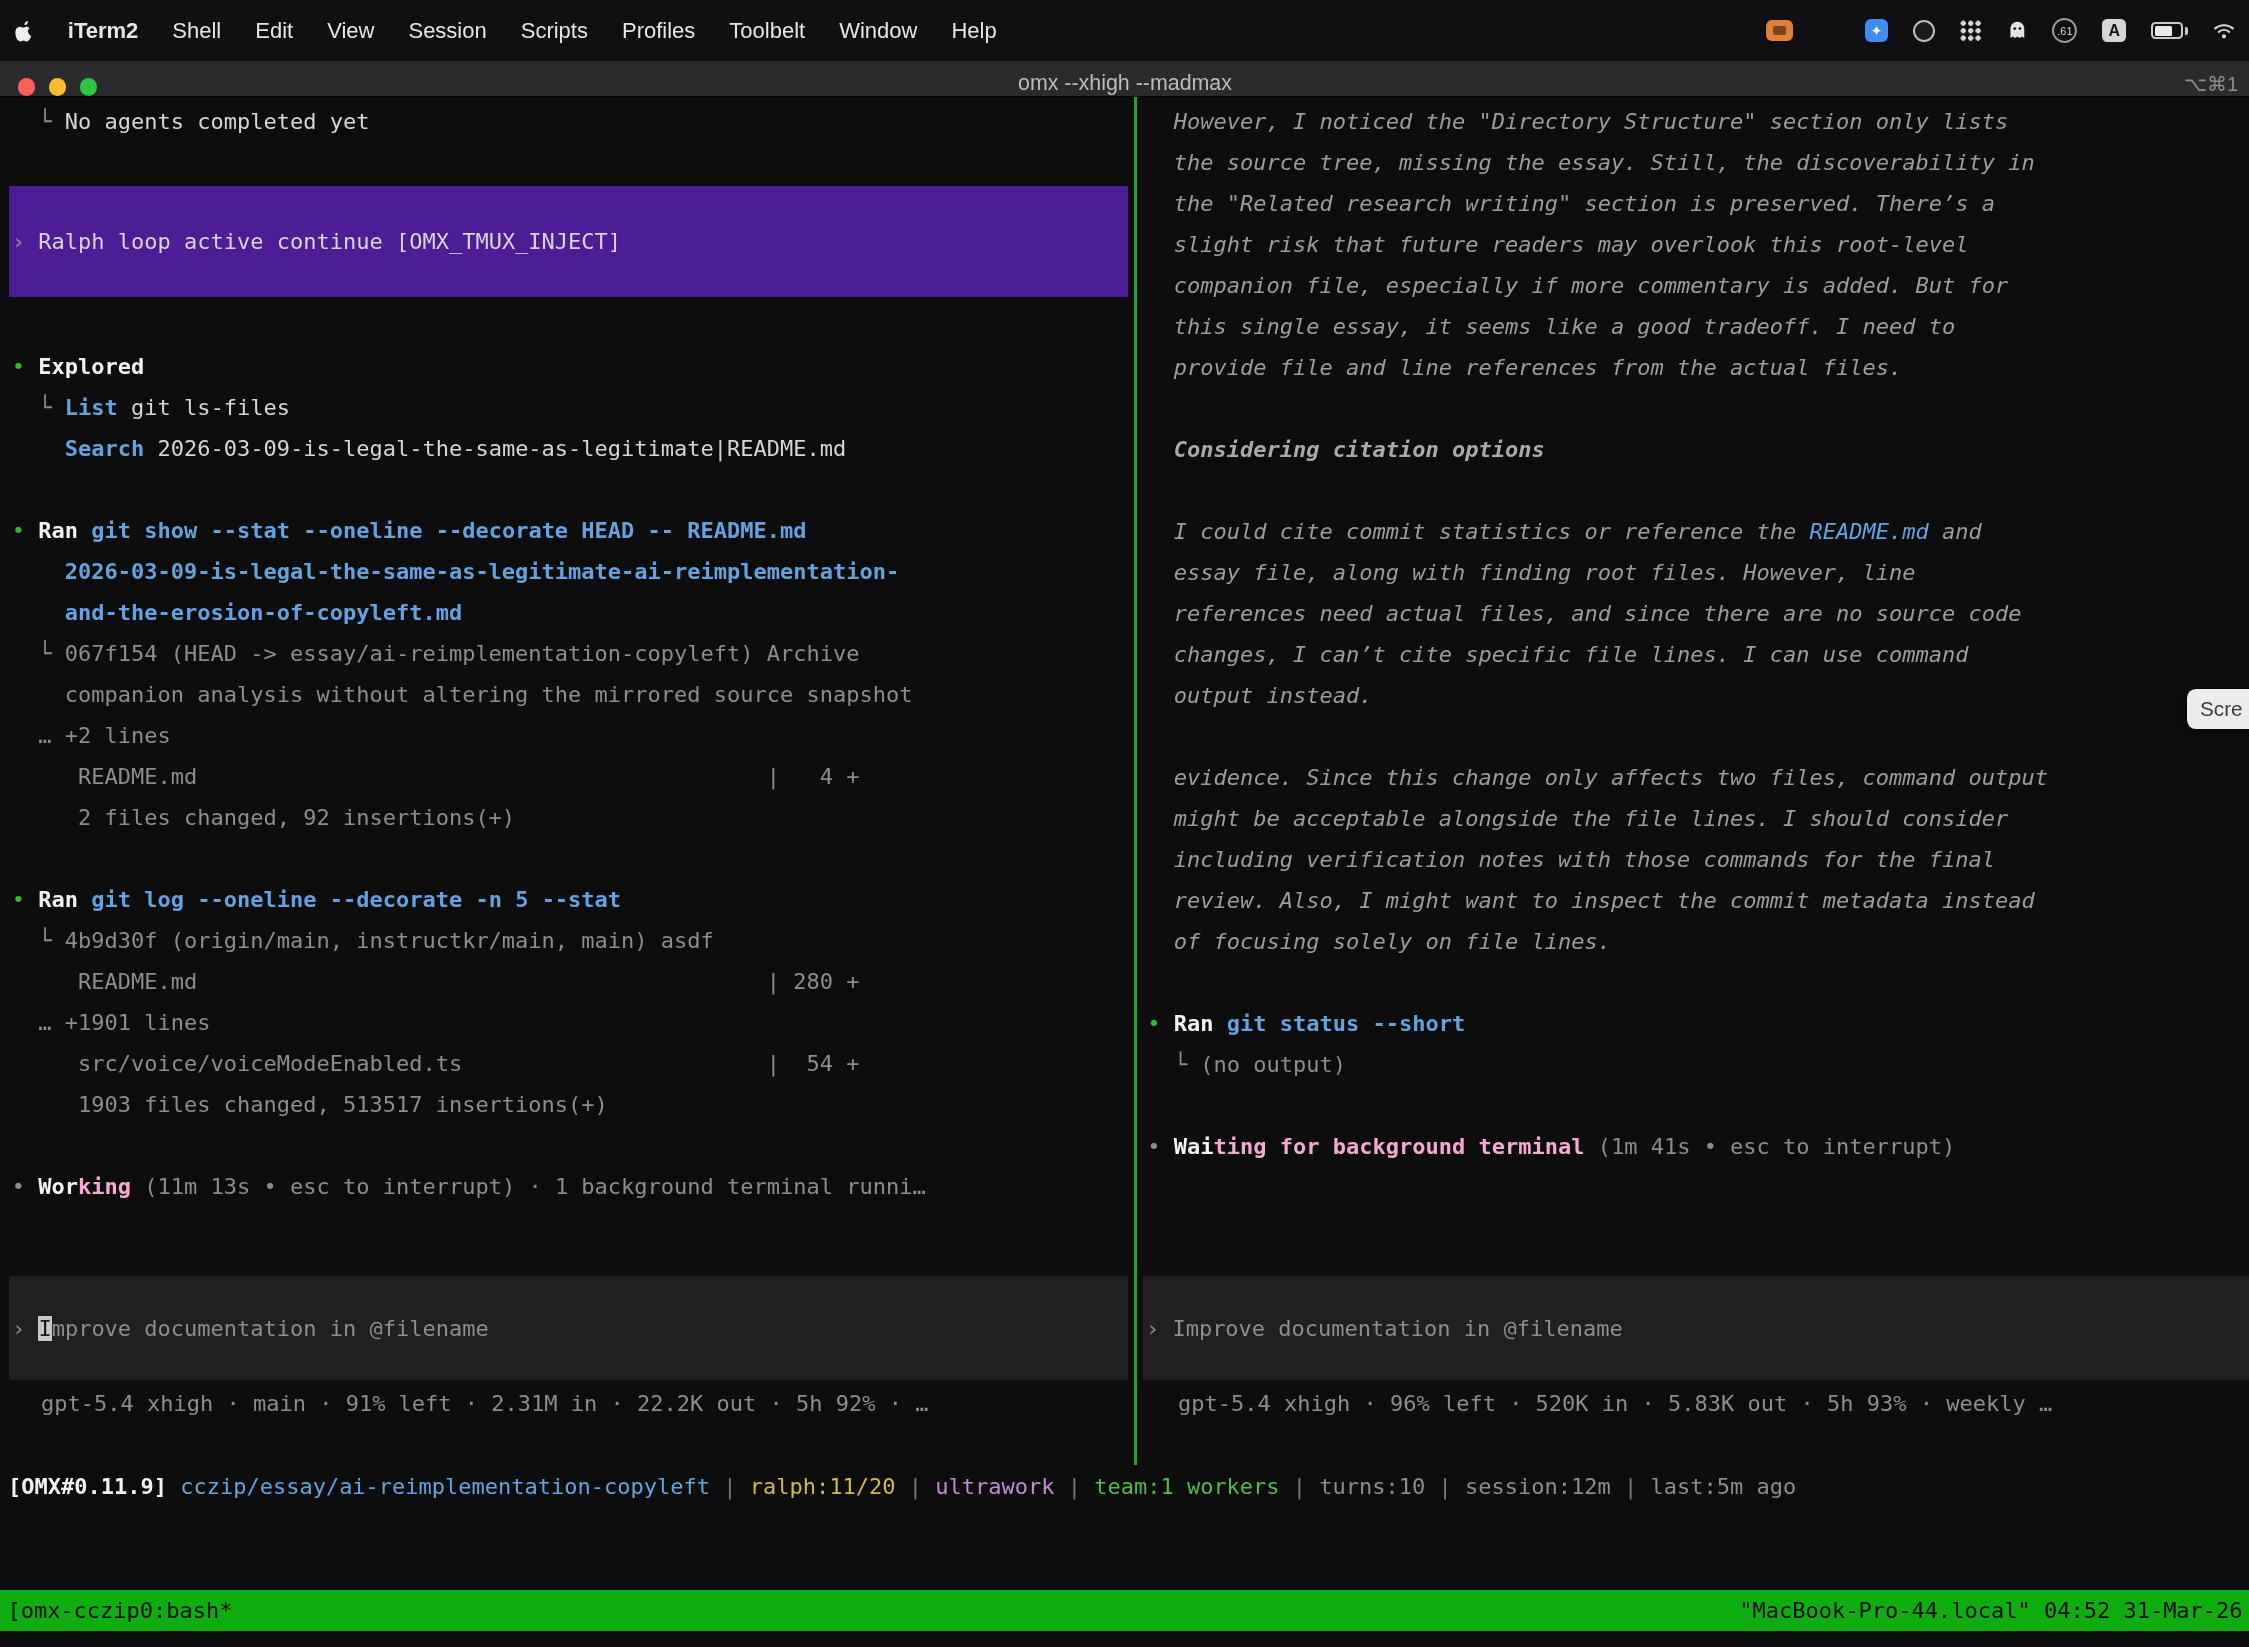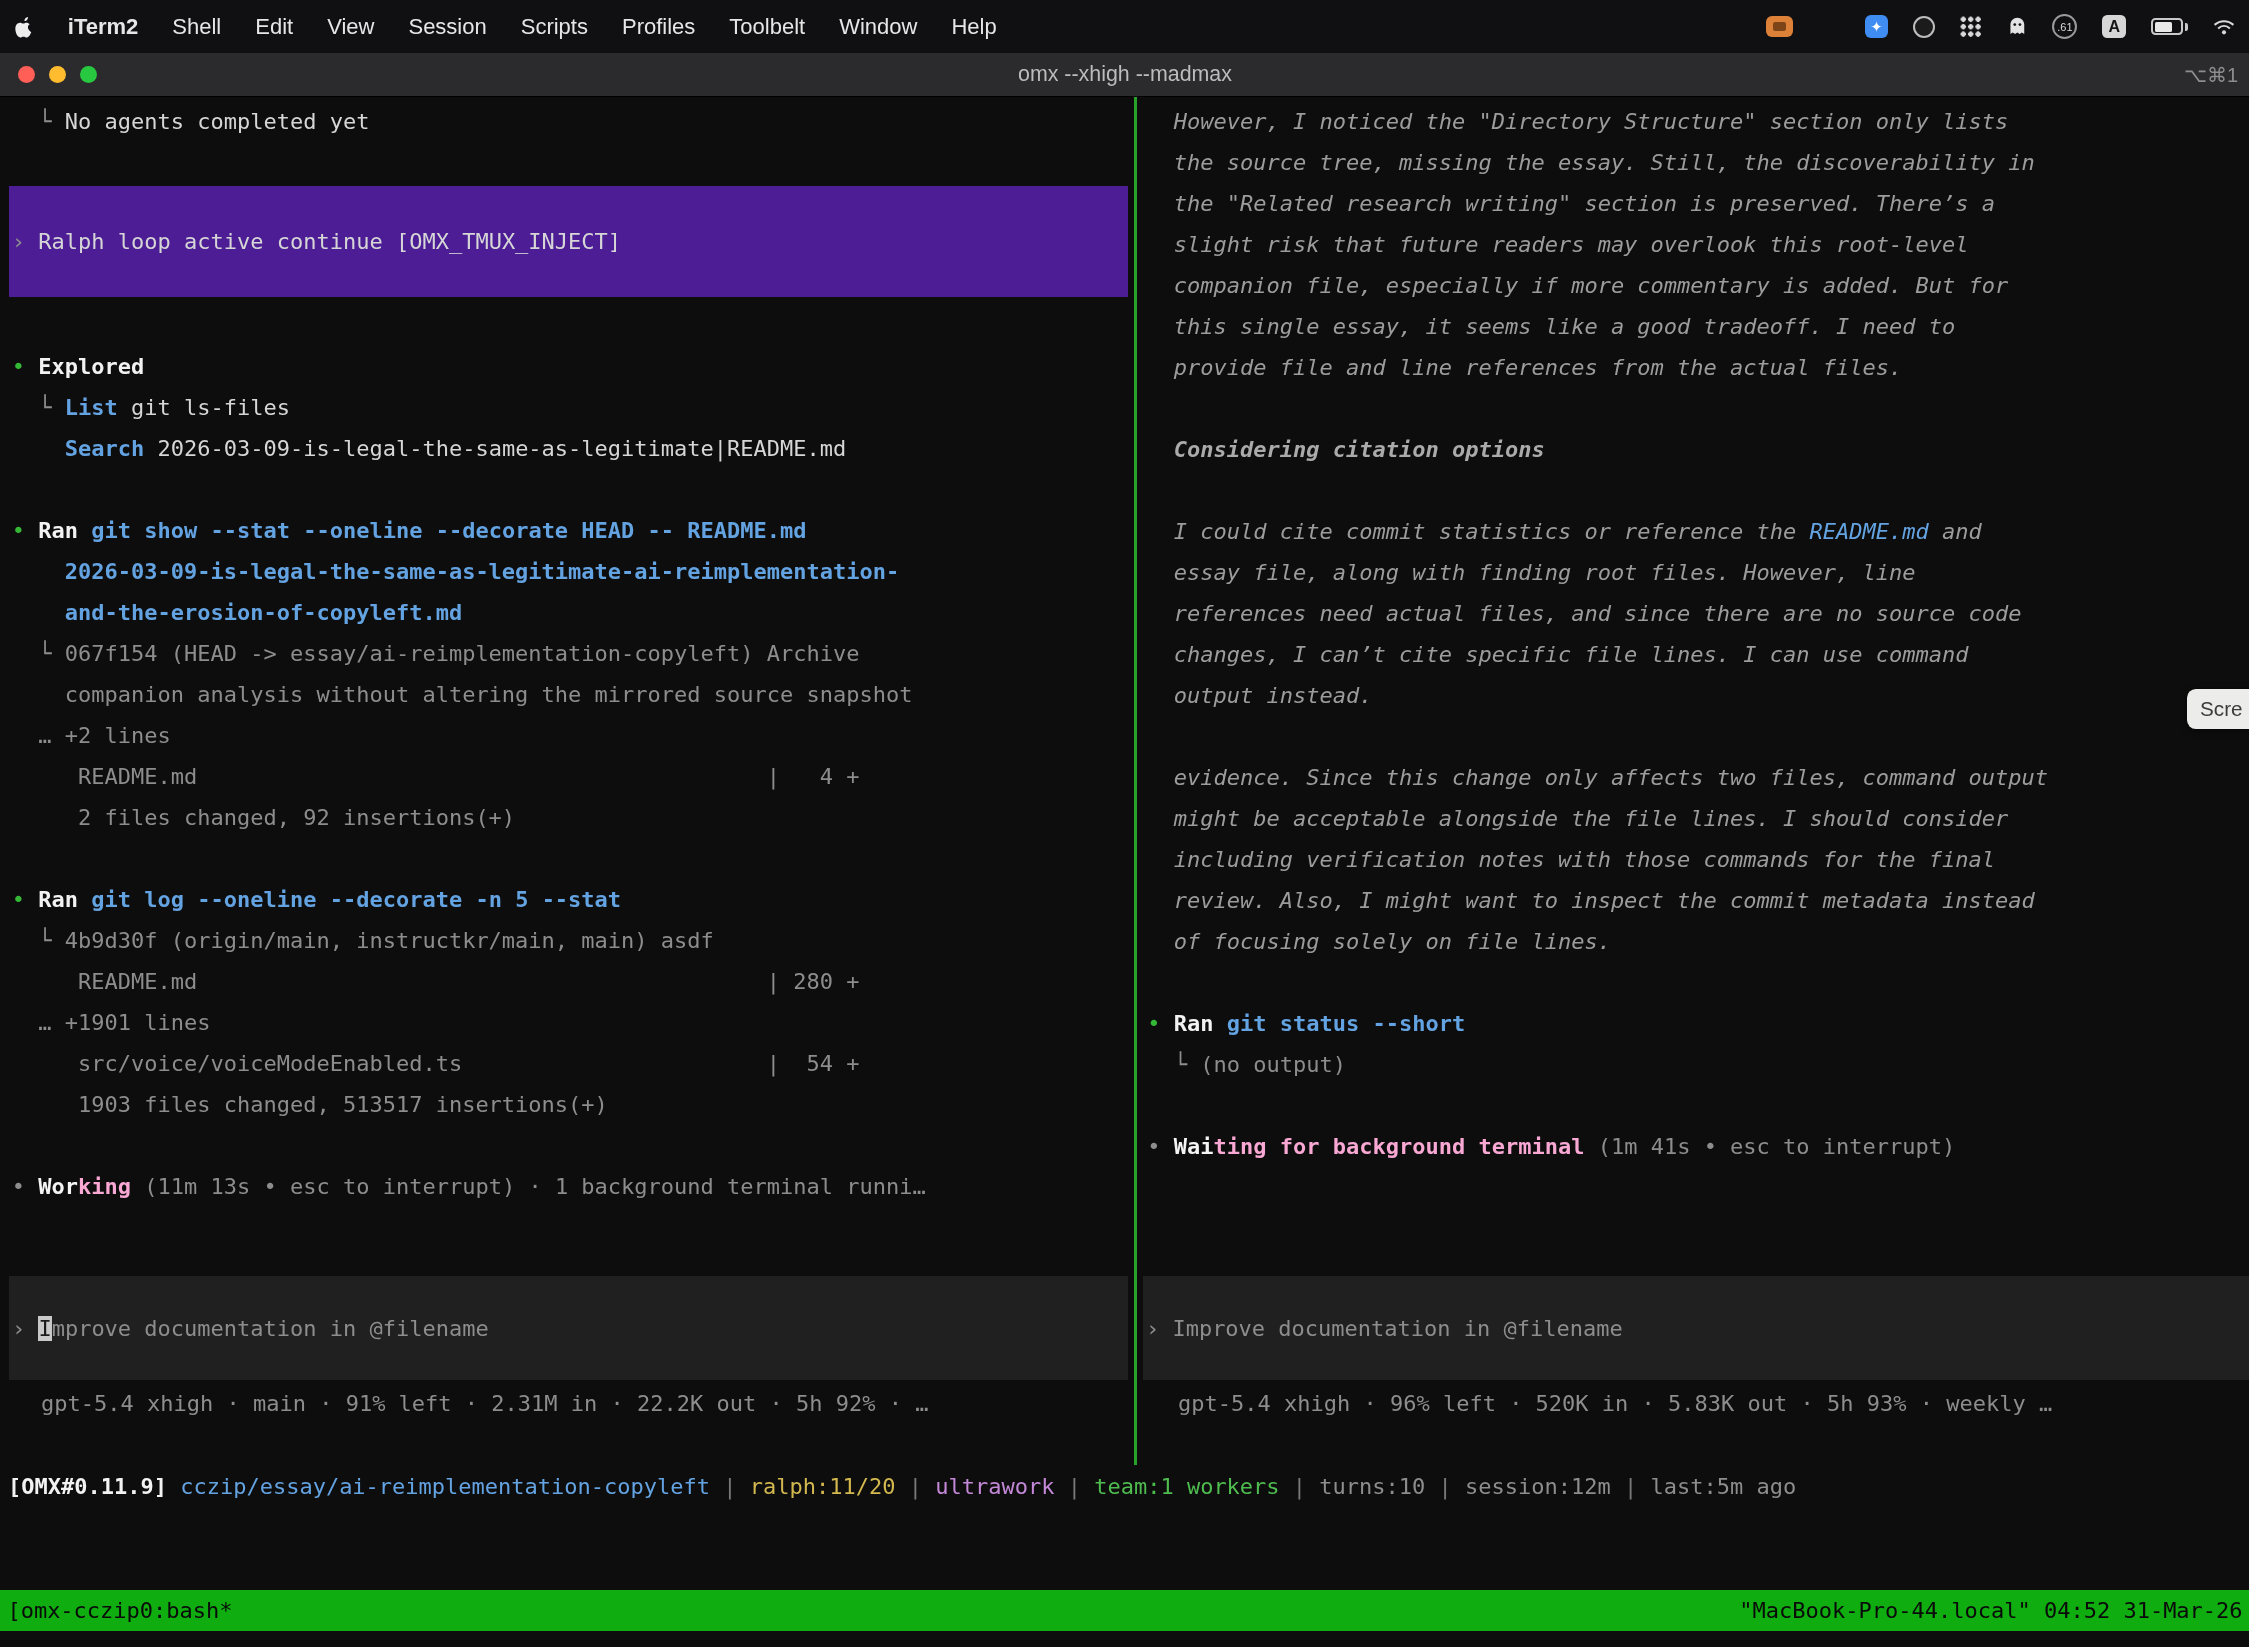--- a/index.html
+++ b/index.html
@@ -1,19 +1,19 @@
 <!DOCTYPE html>
 <html style="font-size:11.8px"><head>
 <meta charset="utf-8">
 <style>
   *{margin:0;padding:0;box-sizing:border-box}
   html,body{width:2250px;height:1648px;background:#000;overflow:hidden;position:relative;
             font-family:"Liberation Sans",sans-serif}
   
-  .menubar{position:absolute;top:0;left:0;right:0;height:53px;background:#101012;
+  .menubar{position:absolute;top:0;left:0;right:0;height:61px;background:#101012;
            display:flex;align-items:center;justify-content:space-between;padding:0 14.8px;
            color:#e6e6e6;font-size:22px;z-index:5}
   .menus{display:flex;align-items:center;gap:34px}
   .mitem{white-space:nowrap;cursor:default}
   .appname{font-weight:bold}
   .apple{display:flex;align-items:center}
   .statusicons{display:flex;align-items:center;gap:25px}
   .icon{display:flex;align-items:center;justify-content:center}
   .rec{width:26.6px;height:20.7px;border-radius:5.9px;background:#dd8038;position:relative}
   .rec i{display:block;width:13.3px;height:8.9px;border-radius:2.2px;background:#7c4417}
@@ -25,21 +25,21 @@
         background-size:7.4px 7.4px;background-position:center}
   .pct{width:25px;height:25px;border-radius:50%;border:2.2px solid #9a9a9a;color:#d8d8d8;font-size:11px;
        font-family:"Liberation Sans",sans-serif}
   .keyA{width:23.6px;height:23.6px;border-radius:5.2px;background:#d6d6d6;color:#151515;font-weight:bold;font-size:16px}
   .batt{gap:1.5px}
   .batt-body{display:block;width:32px;height:17px;border:2.2px solid #c9c9c9;border-radius:4.4px;padding:1.5px}
   .batt-fill{display:block;height:100%;width:17.7px;background:#e8e8e8;border-radius:1.5px}
   .batt-nub{display:block;width:3.7px;height:8px;background:#c9c9c9;border-radius:0 2.2px 2.2px 0}
   
   .titlebar{position:absolute;top:53px;left:0;right:0;height:44px;background:#2b2b2d;
-            border-bottom:0.7px solid #000;display:flex;align-items:center;z-index:4}
+            border-bottom:0.7px solid #000;display:flex;align-items:flex-end;z-index:4}
   .lights{position:absolute;left:17.7px;display:flex;gap:13.3px}
   .light{width:17.7px;height:17.7px;border-radius:50%}
   .l-red{background:#ff5f57}.l-yellow{background:#febc2e}.l-green{background:#28c840}
   .title{flex:1;text-align:center;color:#bcbcbc;font-size:21.4px}
   .shortcut{position:absolute;right:11.8px;color:#8d8d8d;font-size:20px}
   
   .term{position:absolute;top:97px;left:0;right:0;bottom:0;background:#0d0d0d;
         font-family:"DejaVu Sans Mono",monospace;font-size:22px;color:#d6d6d6}
   .panes{position:absolute;top:0;left:0;width:100%;height:1368px;display:flex}
   .pane{position:relative;overflow:hidden;height:100%}

